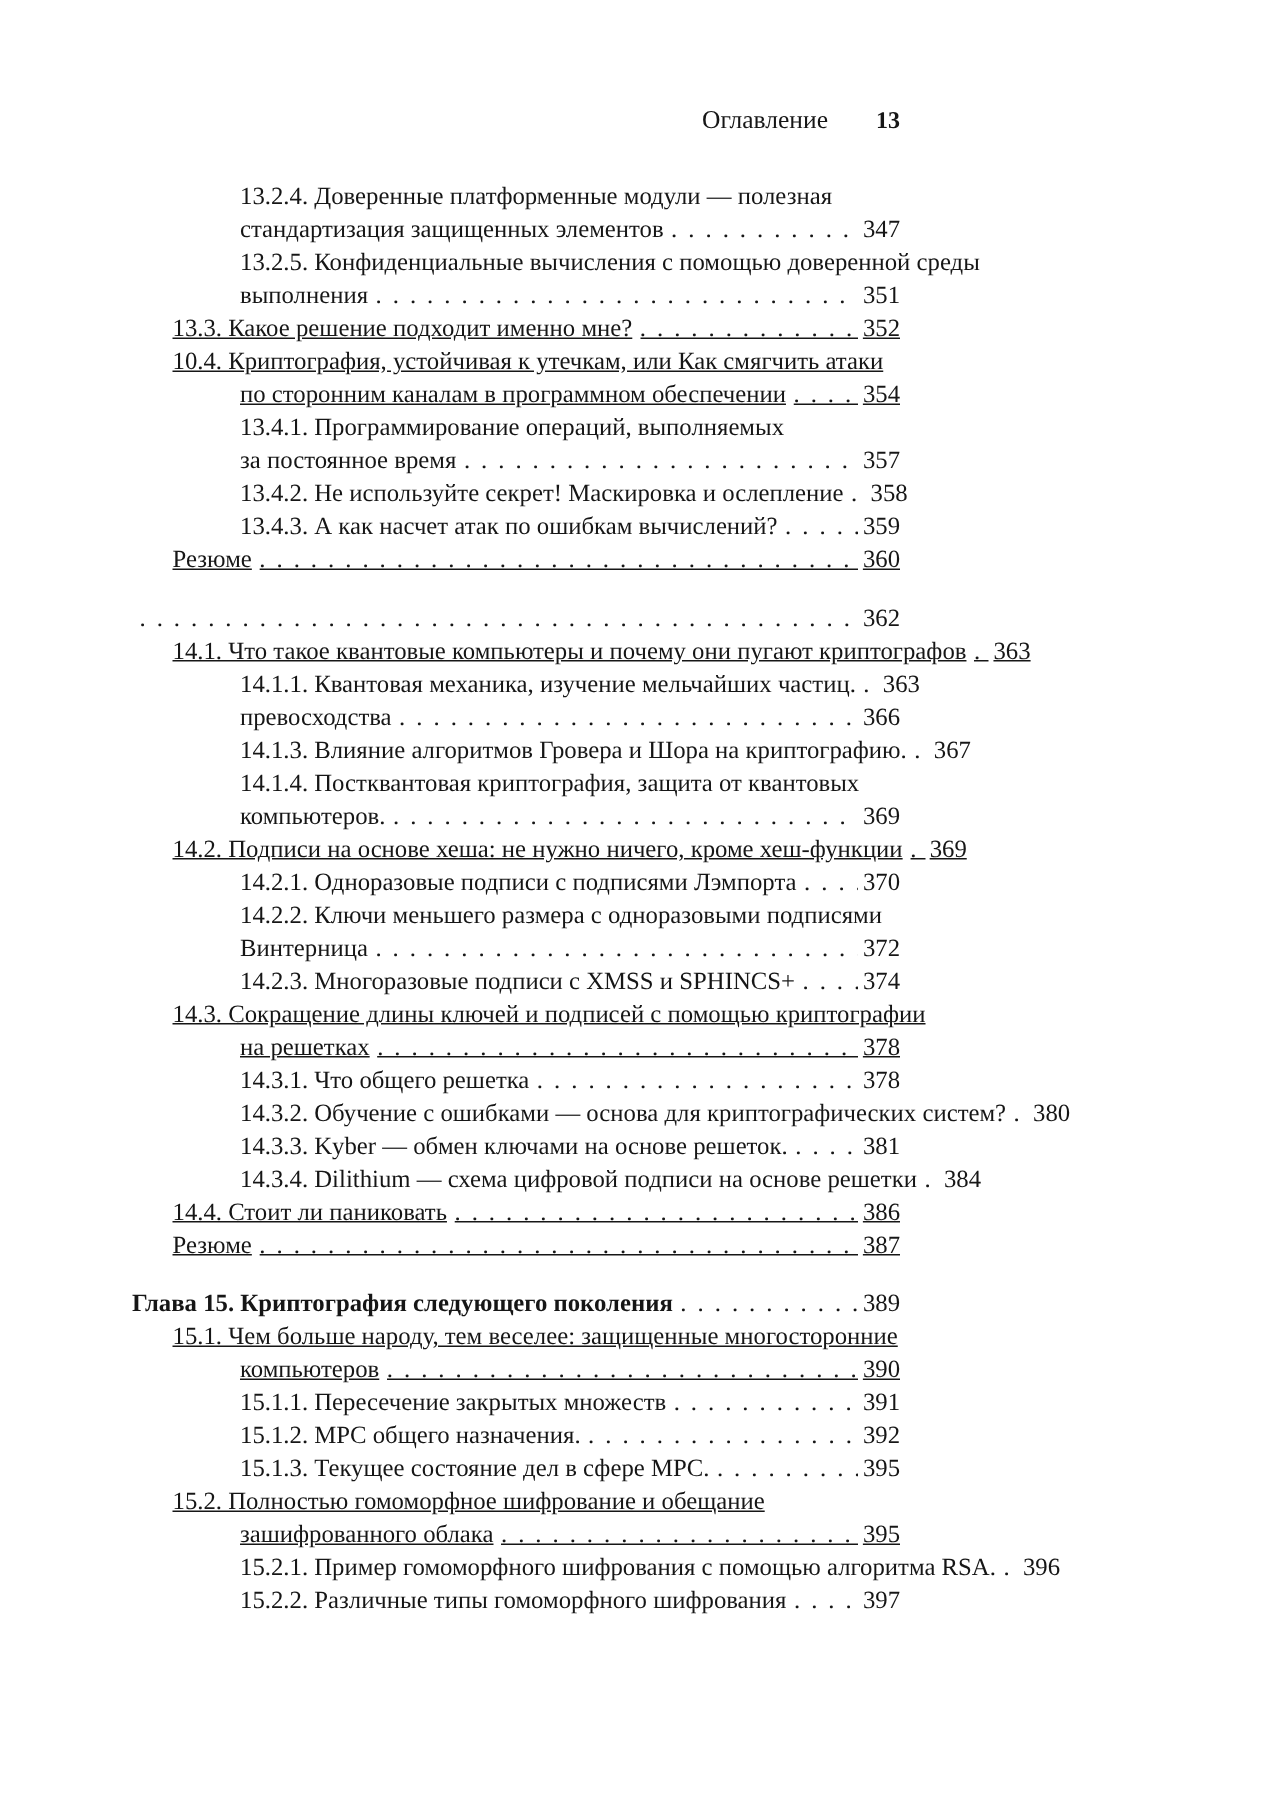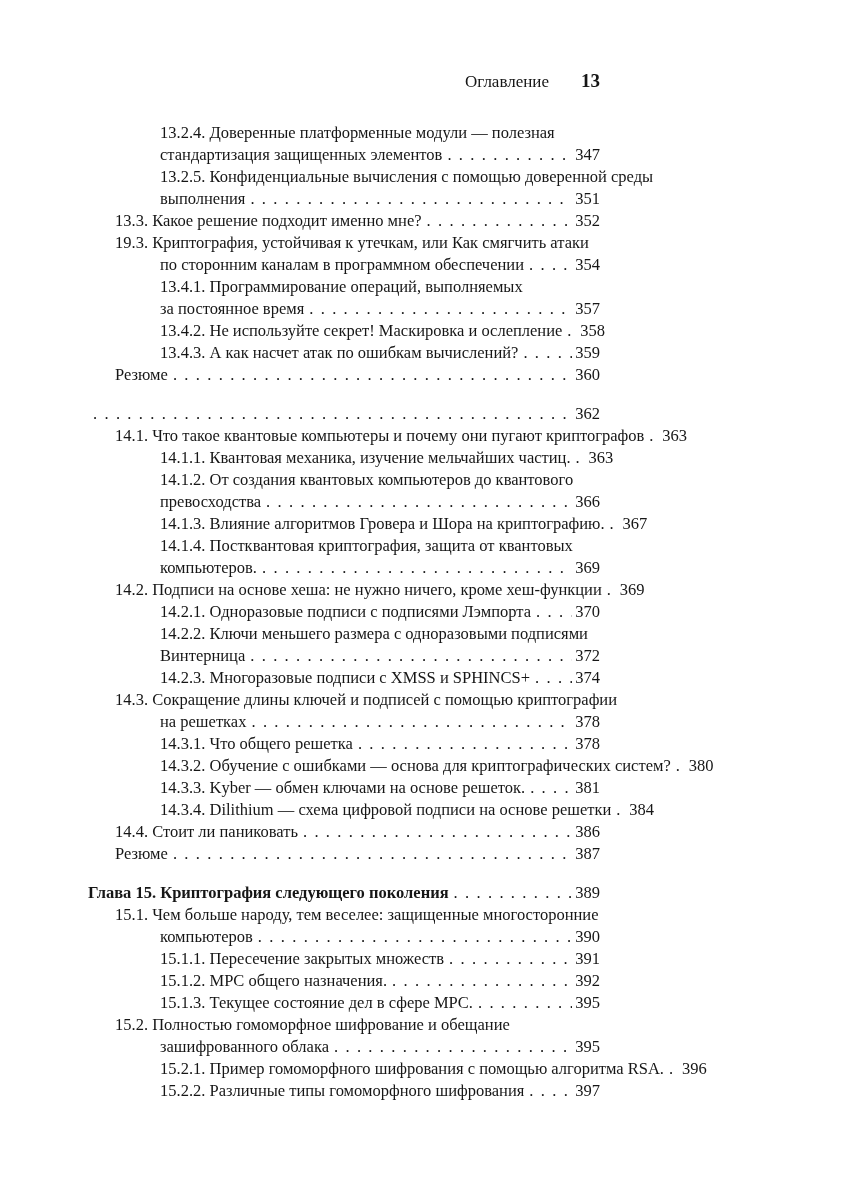--- a/index.html
+++ b/index.html
@@ -16,30 +16,30 @@
     background: #ffffff;
   }
   .header {
     display: flex;
     justify-content: flex-end;
     align-items: baseline;
     gap: 32px;
     margin-bottom: 30px;
   }
   .header-title { font-size: 17px; }
-  .header-page { font-size: 19px; font-weight: bold; }
+  .header-page { font-size: 16px; font-weight: bold; }
 
   .toc { font-size: 16.5px; text-align: right; }
   .entry.chapter { margin-top: 17px; }
   .line {
     display: flex;
     align-items: baseline;
     line-height: 22px;
   }
-  .lvl1 > .line { padding-left: 27px; }
+  .lvl1 > .line { padding-left: 27px; text-decoration: underline; }
   .lvl2 > .line { padding-left: 72px; }
   .line.cont { padding-left: 72px; }
   .line .text { white-space: nowrap; }
   .chapter .text { font-weight: bold; }
   .chapter .text .label { font-weight: bold; }
   .leader {
     flex: 1 1 0;
     min-width: 10px;
     overflow: hidden;
     white-space: nowrap;
@@ -86,21 +86,21 @@
       </div>
       <div class="entry lvl1">
         <div class="line first">
           <span class="text">13.3. Какое решение подходит именно мне?</span>
           <span class="leader"></span>
           <span class="pagenum">352</span>
         </div>
       </div>
       <div class="entry lvl1">
         <div class="line first">
-          <span class="text">19.3. Криптография, устойчивая к утечкам, или Как смягчить атаки</span>
+          <span class="text">10.4. Криптография, устойчивая к утечкам, или Как смягчить атаки</span>
         </div>
         <div class="line cont">
           <span class="text">по сторонним каналам в программном обеспечении</span>
           <span class="leader"></span>
           <span class="pagenum">354</span>
         </div>
       </div>
       <div class="entry lvl2">
         <div class="line first">
           <span class="text">13.4.1. Программирование операций, выполняемых</span>
@@ -146,23 +146,20 @@
         </div>
       </div>
       <div class="entry lvl2">
         <div class="line first">
           <span class="text">14.1.1. Квантовая механика, изучение мельчайших частиц.</span>
           <span class="leader"></span>
           <span class="pagenum">363</span>
         </div>
       </div>
       <div class="entry lvl2">
-        <div class="line first">
-          <span class="text">14.1.2. От создания квантовых компьютеров до квантового</span>
-        </div>
         <div class="line cont">
           <span class="text">превосходства</span>
           <span class="leader"></span>
           <span class="pagenum">366</span>
         </div>
       </div>
       <div class="entry lvl2">
         <div class="line first">
           <span class="text">14.1.3. Влияние алгоритмов Гровера и Шора на криптографию.</span>
           <span class="leader"></span>

